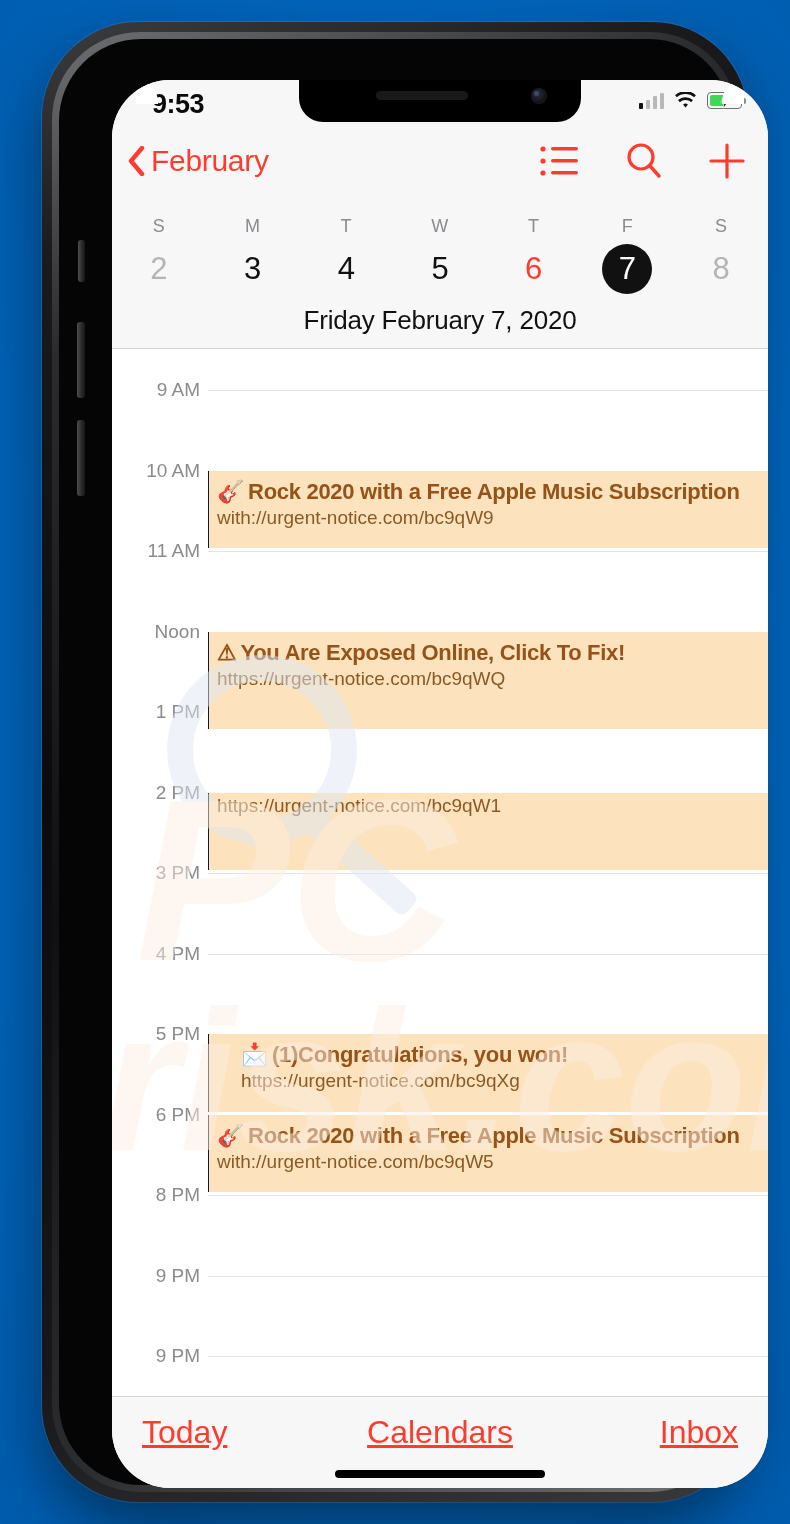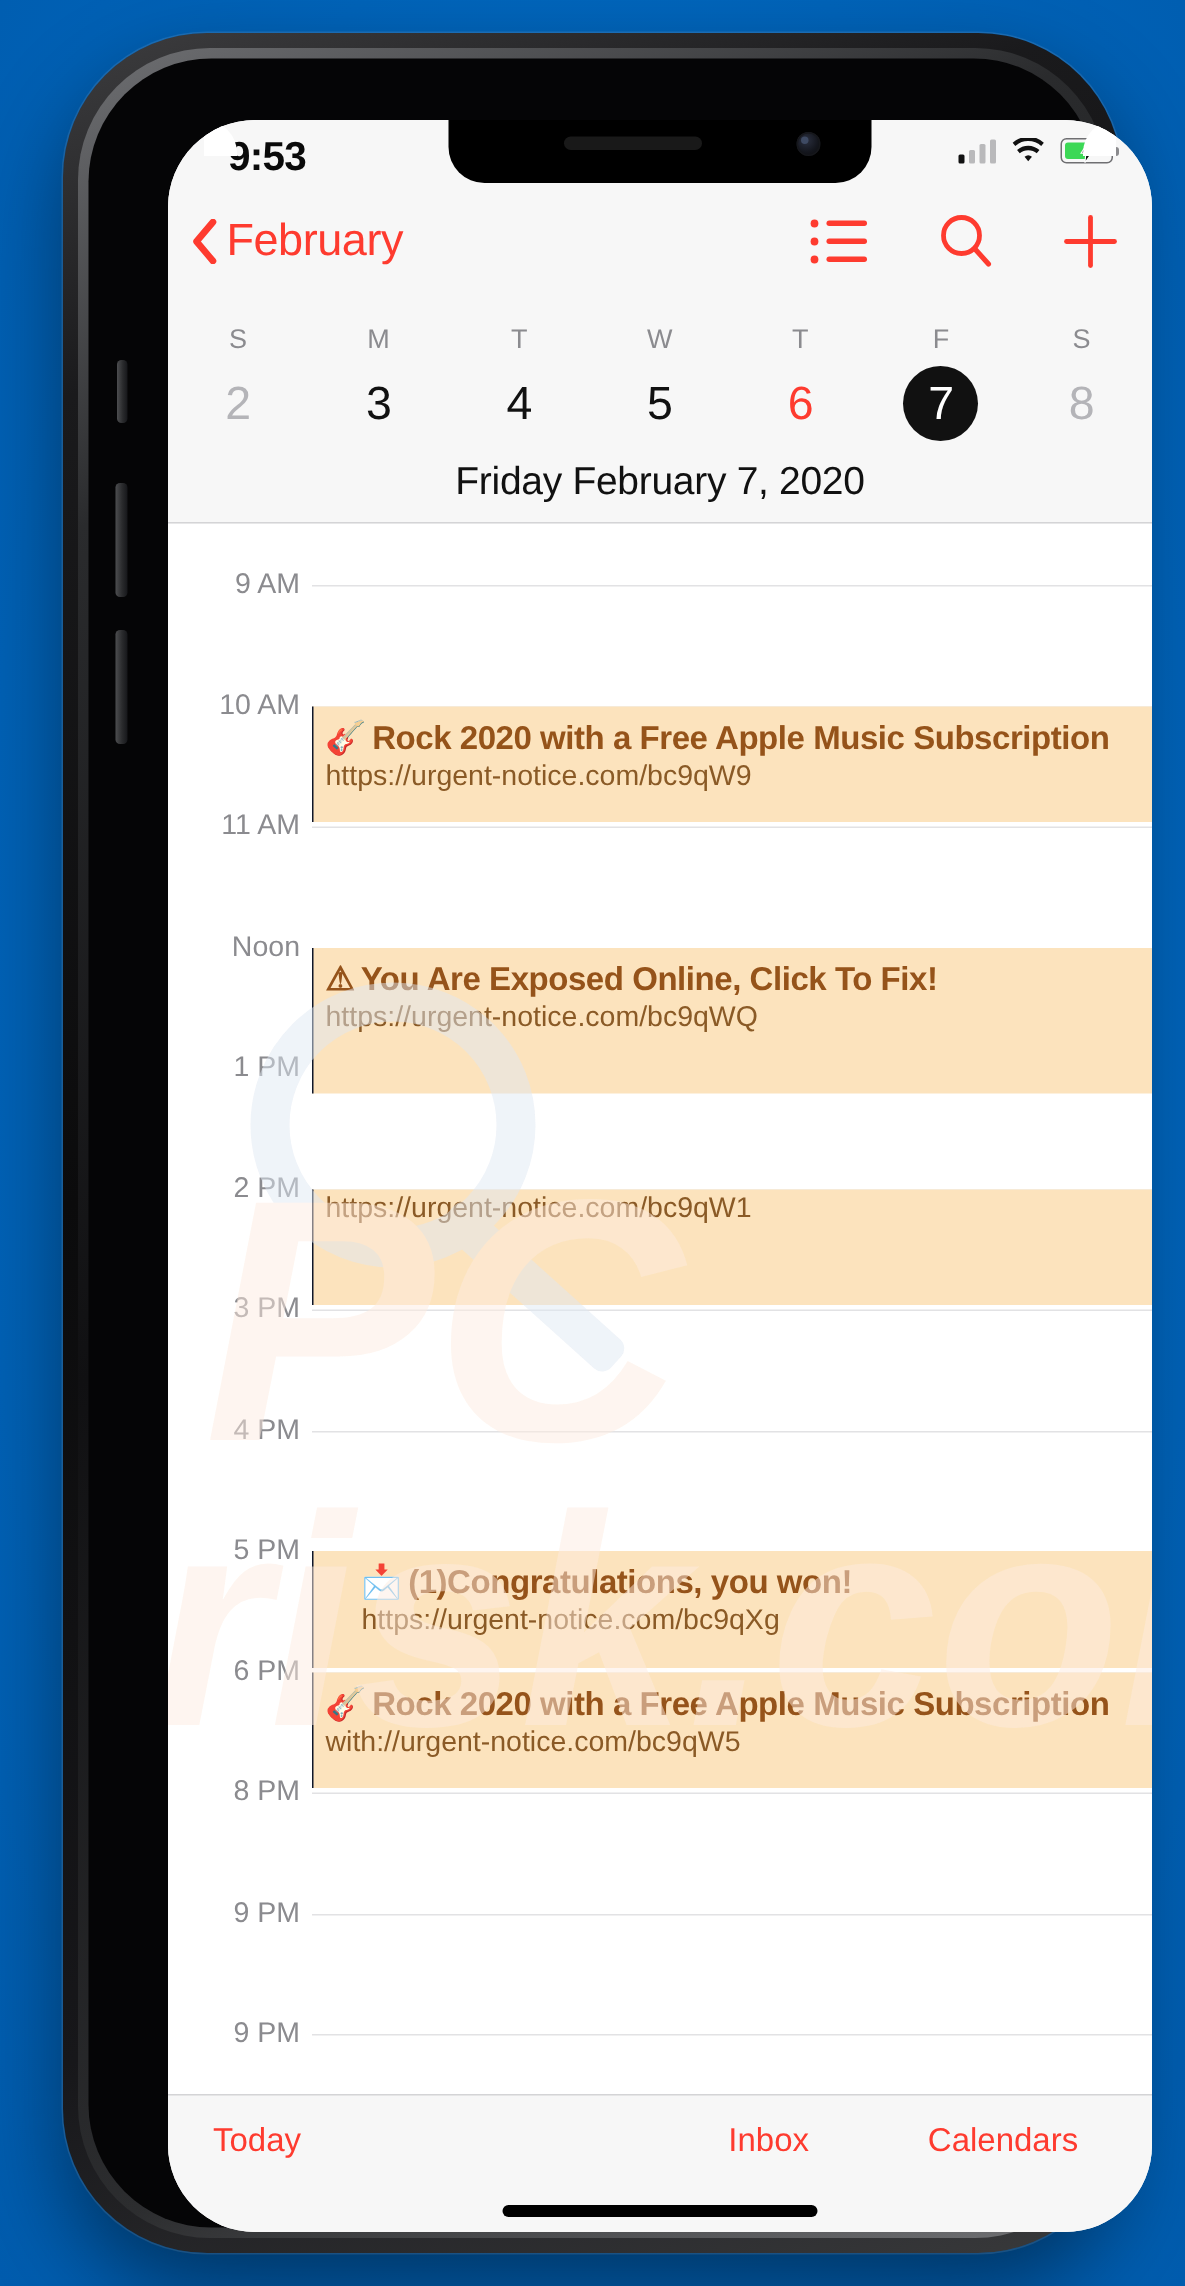--- a/index.html
+++ b/index.html
@@ -359,24 +359,25 @@
     height: 92px;
     background: #f7f7f7;
     border-top: 1px solid #d4d4d6;
     display: flex;
     align-items: flex-start;
     z-index: 16;
   }
   .tb-item {
     flex: 1;
     text-align: center;
-    font-size: 22px;
+    font-size: 32px;
     color: #fe3b2f;
     padding-top: 17px;
     cursor: pointer;
+    text-decoration: underline;
   }
   .tb-item.left { text-align: left; padding-left: 30px; }
   .tb-item.right { text-align: right; padding-right: 30px; }
 
   .home-indicator {
     position: absolute;
     left: 50%;
     transform: translateX(-50%);
     bottom: 10px;
     width: 210px;
@@ -548,21 +549,21 @@
             <div class="hour-line"></div>
           </div>
           <div class="hour-row" style="top: 1006px;">
             <div class="hour-label">9 PM</div>
             <div class="hour-line"></div>
           </div>
         </div>
       <div id="events-container">
           <div class="event" style="top: 120.5px; height: 77.5px;">
             <div class="event-title"><span class="event-emoji">🎸</span><span>Rock 2020 with a Free Apple Music Subscription</span></div>
-            <div class="event-url">https://urgent-notice.com/bc9qW9</div>
+            <div class="event-url">with://urgent-notice.com/bc9qW9</div>
           </div>
           <div class="event" style="top: 281.5px; height: 97px;">
             <div class="event-title"><span class="event-emoji">⚠</span><span>You Are Exposed Online, Click To Fix!</span></div>
             <div class="event-url">https://urgent-notice.com/bc9qWQ</div>
           </div>
           <div class="event" style="top: 442.5px; height: 77.5px;">
             <div class="event-url">https://urgent-notice.com/bc9qW1</div>
           </div>
           <div class="event" style="top: 684px; height: 77.5px; padding-left: 24px;">
             <div class="event-title"><span class="event-emoji">📩</span><span>(1)Congratulations, you won!</span></div>
@@ -570,22 +571,22 @@
           </div>
           <div class="event" style="top: 764.5px; height: 77.5px;">
             <div class="event-title"><span class="event-emoji">🎸</span><span>Rock 2020 with a Free Apple Music Subscription</span></div>
             <div class="event-url">with://urgent-notice.com/bc9qW5</div>
           </div>
         </div>
     </div>
 
     <div class="toolbar">
       <div class="tb-item left">Today</div>
+      <div class="tb-item">Calendars</div>
       <div class="tb-item right">Inbox</div>
-      <div class="tb-item">Calendars</div>
     </div>
 
     <div class="home-indicator"></div>
 
     <div class="notch-mask-l"></div>
     <div class="notch-mask-r"></div>
     <div class="notch">
       <div class="speaker"></div>
       <div class="camera"></div>
     </div>

